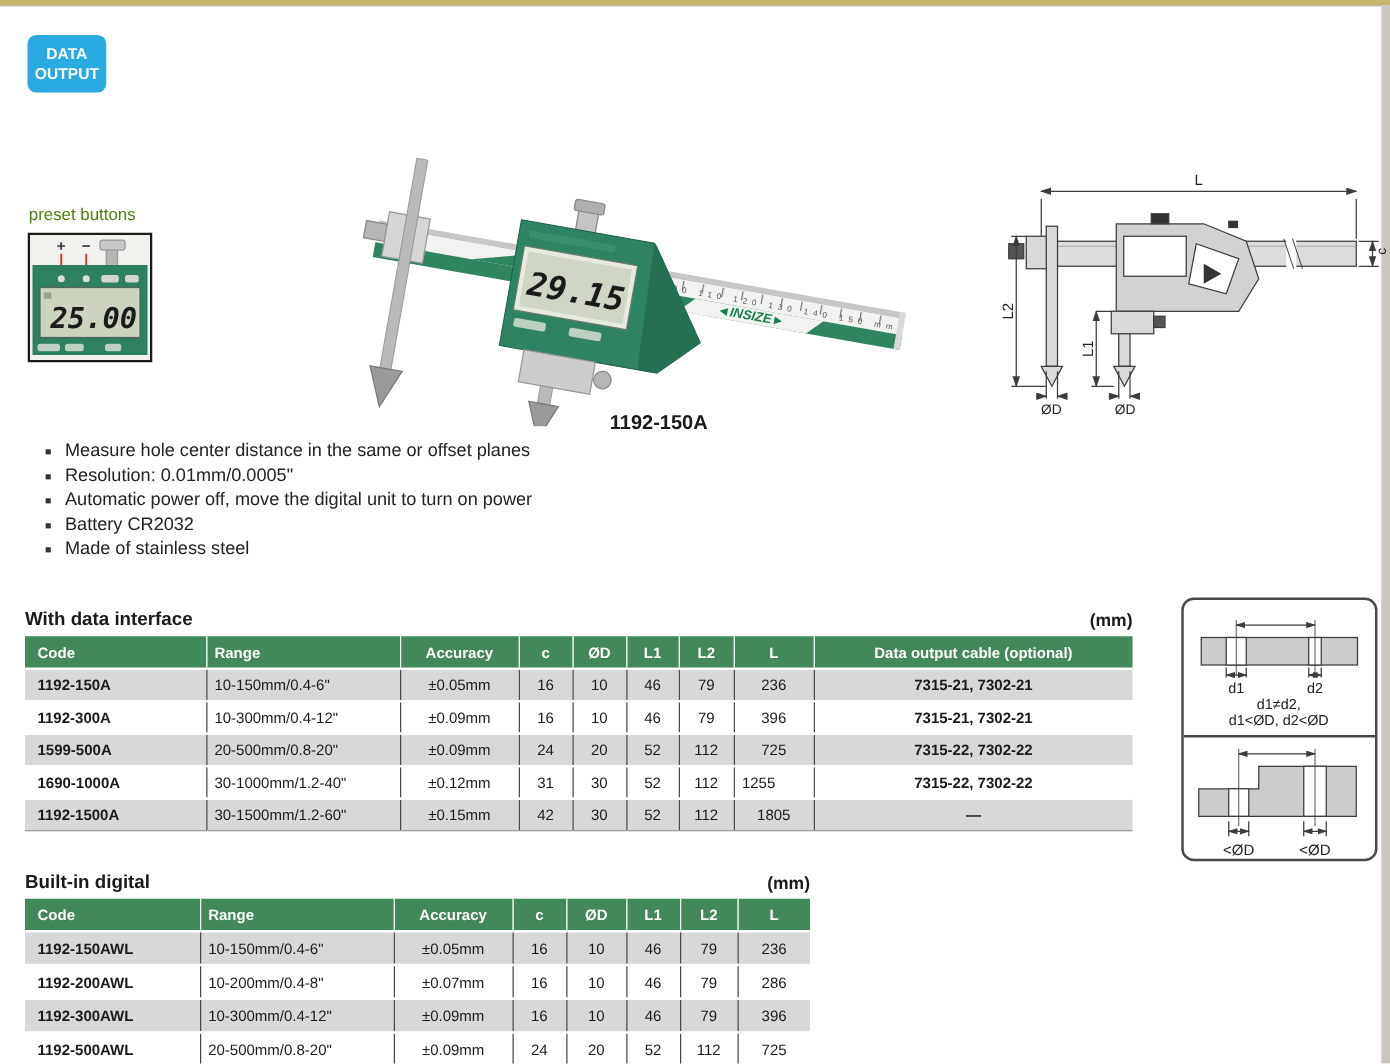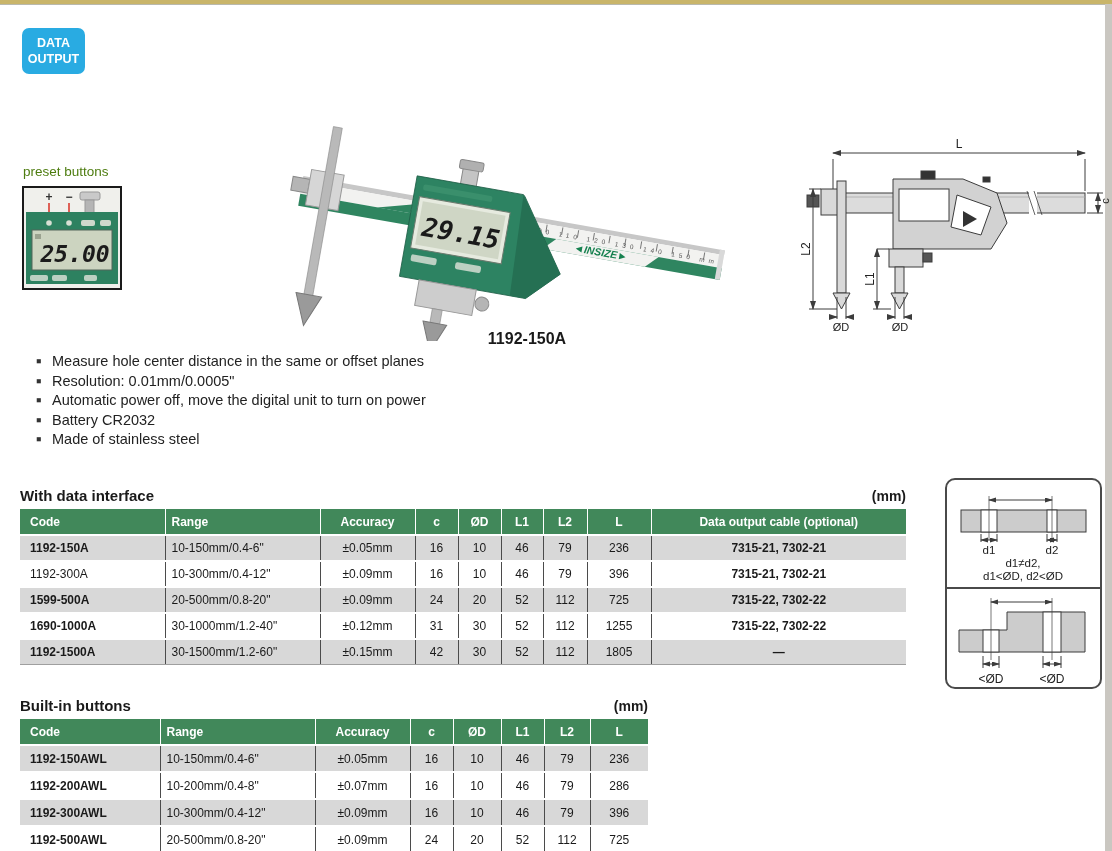--- a/index.html
+++ b/index.html
@@ -240,21 +240,21 @@
           <td style="text-align: left;">10-150mm/0.4-6"</td>
           <td style="text-align: center;">±0.05mm</td>
           <td style="text-align: center;">16</td>
           <td style="text-align: center;">10</td>
           <td style="text-align: center;">46</td>
           <td style="text-align: center;">79</td>
           <td style="text-align: center;">236</td>
           <td style="text-align: center; font-weight: bold;">7315-21, 7302-21</td>
         </tr>
         <tr>
-          <td style="text-align: left; font-weight: normal;">1192-300A</td>
+          <td style="text-align: left; font-weight: bold;">1192-300A</td>
           <td style="text-align: left;">10-300mm/0.4-12"</td>
           <td style="text-align: center;">±0.09mm</td>
           <td style="text-align: center;">16</td>
           <td style="text-align: center;">10</td>
           <td style="text-align: center;">46</td>
           <td style="text-align: center;">79</td>
           <td style="text-align: center;">396</td>
           <td style="text-align: center; font-weight: bold;">7315-21, 7302-21</td>
         </tr>
         <tr>
@@ -269,39 +269,39 @@
           <td style="text-align: center; font-weight: bold;">7315-22, 7302-22</td>
         </tr>
         <tr>
           <td style="text-align: left; font-weight: bold;">1690-1000A</td>
           <td style="text-align: left;">30-1000mm/1.2-40"</td>
           <td style="text-align: center;">±0.12mm</td>
           <td style="text-align: center;">31</td>
           <td style="text-align: center;">30</td>
           <td style="text-align: center;">52</td>
           <td style="text-align: center;">112</td>
-          <td style="text-align: center;">1255</td>
+          <td style="">1255</td>
           <td style="text-align: center; font-weight: bold;">7315-22, 7302-22</td>
         </tr>
         <tr>
           <td style="text-align: left; font-weight: bold;">1192-1500A</td>
           <td style="text-align: left;">30-1500mm/1.2-60"</td>
           <td style="text-align: center;">±0.15mm</td>
           <td style="text-align: center;">42</td>
           <td style="text-align: center;">30</td>
           <td style="text-align: center;">52</td>
           <td style="text-align: center;">112</td>
           <td style="text-align: center;">1805</td>
           <td style="text-align: center; font-weight: bold;">—</td>
         </tr>
       </tbody>
     </table>
 
   <div class="sec-title sec2-title">
-    <span class="st">Built-in buttons</span>
+    <span class="st">Built-in digital</span>
     <span class="su">(mm)</span>
   </div>
   <table id="table2" class="spec">
       <colgroup>
         <col style="width: 140px;">
         <col style="width: 155px;">
         <col style="width: 95px;">
         <col style="width: 43px;">
         <col style="width: 48px;">
         <col style="width: 43px;">

